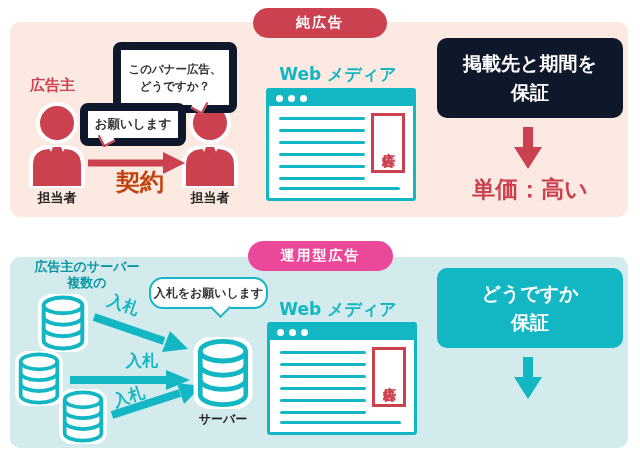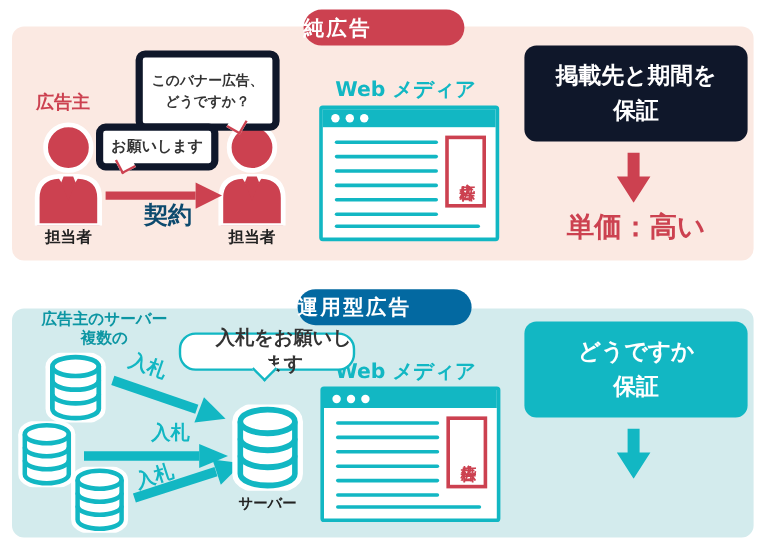--- a/index.html
+++ b/index.html
@@ -3,26 +3,26 @@
 <meta charset="utf-8">
 <style>
   html,body{margin:0;padding:0;background:#fff;}
   .stage{position:relative;width:640px;height:457px;background:#fff;overflow:hidden;
          font-family:"DejaVu Sans","Liberation Sans",sans-serif;}
   .abs{position:absolute;}
   .panel{position:absolute;left:10px;width:618px;border-radius:10px;}
   .panel-pure{top:22px;height:195px;background:#fbe9e2;}
   .panel-prog{top:257px;height:191px;background:#d3ebed;}
   .badge{position:absolute;height:30px;border-radius:16px;color:#fff;font-weight:bold;
-         font-size:17px;display:flex;align-items:center;z-index:4;letter-spacing:2px;}
+         font-size:14px;display:flex;align-items:center;justify-content:center;z-index:4;letter-spacing:2px;}
   .badge-red{background:#cc4150;}
-  .badge-teal{background:#0369a1;}
+  .badge-teal{background:#ec4899;}
   .bubble{position:absolute;background:#fff;border-radius:8px;z-index:3;display:flex;flex-direction:column;
           align-items:center;justify-content:center;font-weight:bold;color:#333;text-align:center;}
-  .bubble-red{border:6px solid #0f172a;text-align:center;}
+  .bubble-red{border:8px solid #0f172a;text-align:center;}
   .bubble-teal{border:2px solid #12b7c3;}
   .tail{position:absolute;width:11px;height:11px;background:#fff;z-index:4;}
   .tail-red{border-right:2px solid #cc4150;border-bottom:2px solid #cc4150;}
   .tail-teal{border-right:2px solid #12b7c3;border-bottom:2px solid #12b7c3;}
   .caption{position:absolute;font-size:13px;font-weight:bold;color:#222;text-align:center;}
   .browser{position:absolute;width:144px;border:3px solid #12b7c3;border-radius:3px;background:#fff;z-index:2;}
   .browser .bar{height:15px;background:#12b7c3;display:flex;align-items:center;gap:5px;padding-left:7px;}
   .browser .dot{width:7px;height:7px;border-radius:50%;background:#fff;}
   .browser .line{position:absolute;left:10px;height:3px;border-radius:2px;background:#12b7c3;}
   .adbox{position:absolute;left:102px;top:22px;width:28px;height:54px;border:3px solid #cc4150;background:#fff;
@@ -78,21 +78,21 @@
 
   <div class="bubble bubble-red" style="left:80px;top:103px;width:90px;height:27px;font-size:12.5px;">
     <span>お願いします</span>
     <div class="tail tail-red" style="left:12px;bottom:-7px;transform:rotate(62deg);"></div>
   </div>
 
   <svg class="abs" style="left:84px;top:149px;" width="106" height="28" viewBox="0 0 106 28">
     <line x1="4" y1="14" x2="79" y2="14" stroke="#cc4150" stroke-width="7"></line>
     <polygon points="79,3 101,14 79,25" fill="#cc4150"></polygon>
   </svg>
-  <div class="abs" style="left:102px;top:166px;width:76px;text-align:center;font-size:20px;font-weight:bold;color:#0c4a6e;">契約</div>
+  <div class="abs" style="left:102px;top:166px;width:76px;text-align:center;font-size:24px;font-weight:bold;color:#c2410c;">契約</div>
 
   <div class="media-title" style="left:263px;top:63px;">Web メディア</div>
   <div class="browser" style="left:266px;top:88px;height:107px;">
     <div class="bar">
       <div class="dot"></div>
       <div class="dot"></div>
       <div class="dot"></div>
     </div>
     <div class="line" style="top:26px;width:86px;"></div>
     <div class="line" style="top:38px;width:86px;"></div>
@@ -176,21 +176,21 @@
     <polygon points="100,2 124,12 100,22" fill="#12b7c3"></polygon>
   </svg>
   <div class="abs" style="left:126px;top:351px;font-size:16px;font-weight:bold;color:#12b7c3;">入札</div>
 
   <svg class="abs" style="left:106px;top:379px;" width="98" height="42" viewBox="0 0 98 42">
     <line x1="6" y1="36" x2="74" y2="14" stroke="#12b7c3" stroke-width="8"></line>
     <polygon points="96,7 78,25 71,4" fill="#12b7c3"></polygon>
   </svg>
   <div class="abs rot" style="left:113px;top:387px;font-size:16px;font-weight:bold;color:#12b7c3;transform:rotate(-18deg);">入札</div>
 
-  <div class="bubble bubble-teal" style="left:149px;top:277px;width:115px;height:28px;font-size:16px;border-radius:14px;padding-left:28px;">
+  <div class="bubble bubble-teal" style="left:149px;top:277px;width:115px;height:28px;font-size:12px;border-radius:14px;">
     <span>入札をお願いします</span>
     <div class="tail tail-teal" style="left:62px;bottom:-8px;width:13px;height:13px;transform:rotate(45deg);"></div>
   </div>
 
   <svg class="abs" style="left:192px;top:337px;" width="62" height="72" viewBox="0 0 60 66" preserveAspectRatio="none">
     <g stroke="#fff" stroke-width="13" fill="none" stroke-linejoin="round">
       <path d="M8 13 v40 a22 9 0 0 0 44 0 v-40"></path>
         <ellipse cx="30" cy="13" rx="22" ry="9"></ellipse>
     </g>
     <path d="M8 13 a22 9 0 0 1 44 0 v40 a22 9 0 0 1 -44 0 Z" fill="#fff"></path>

